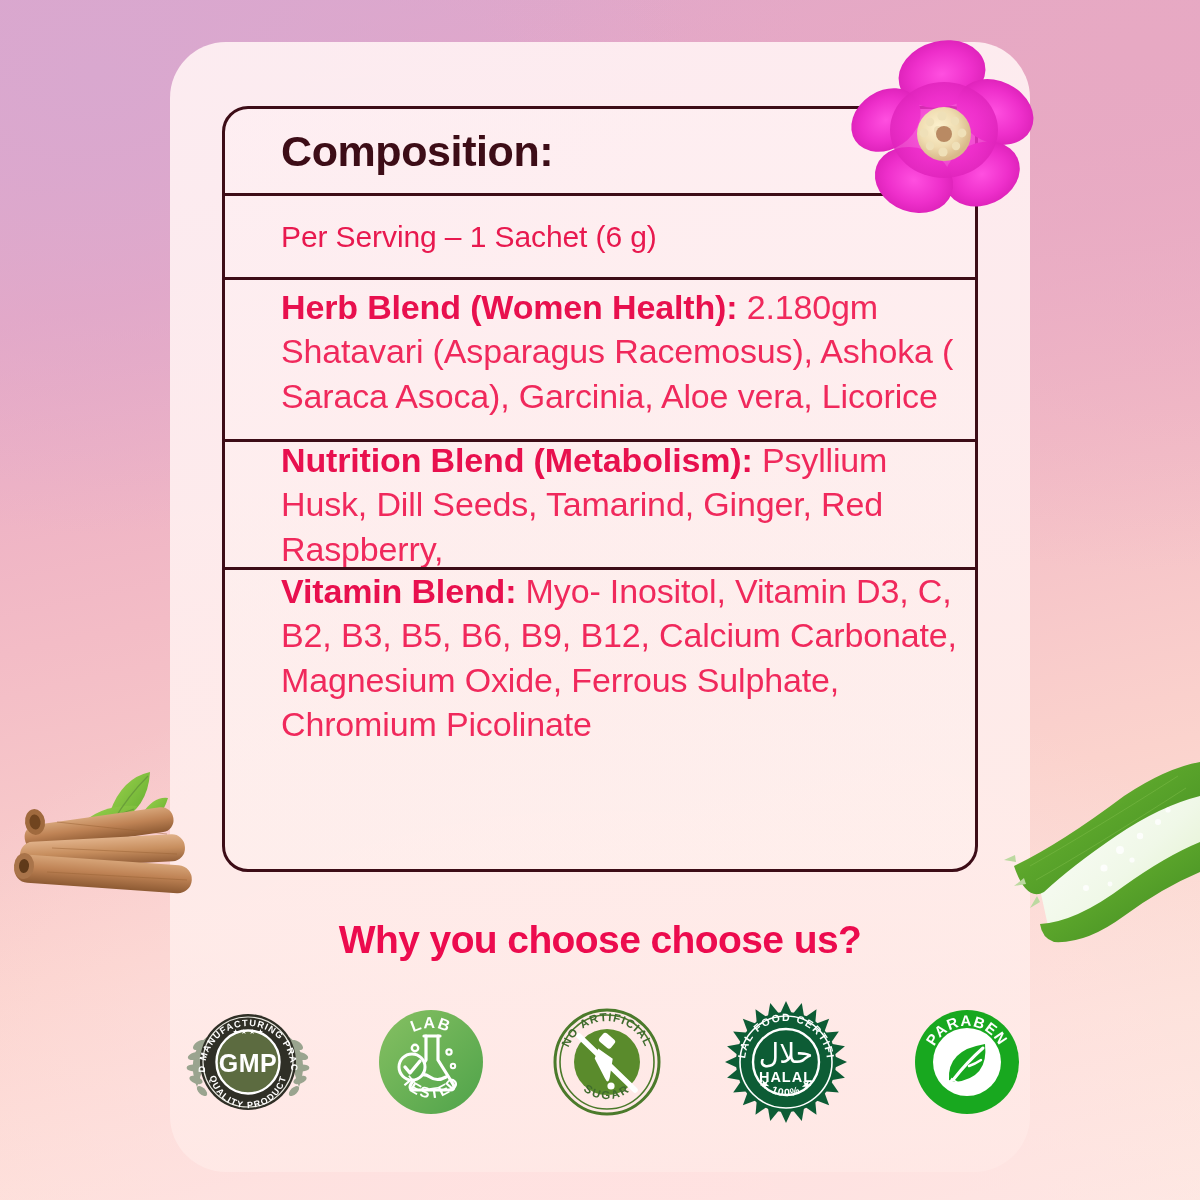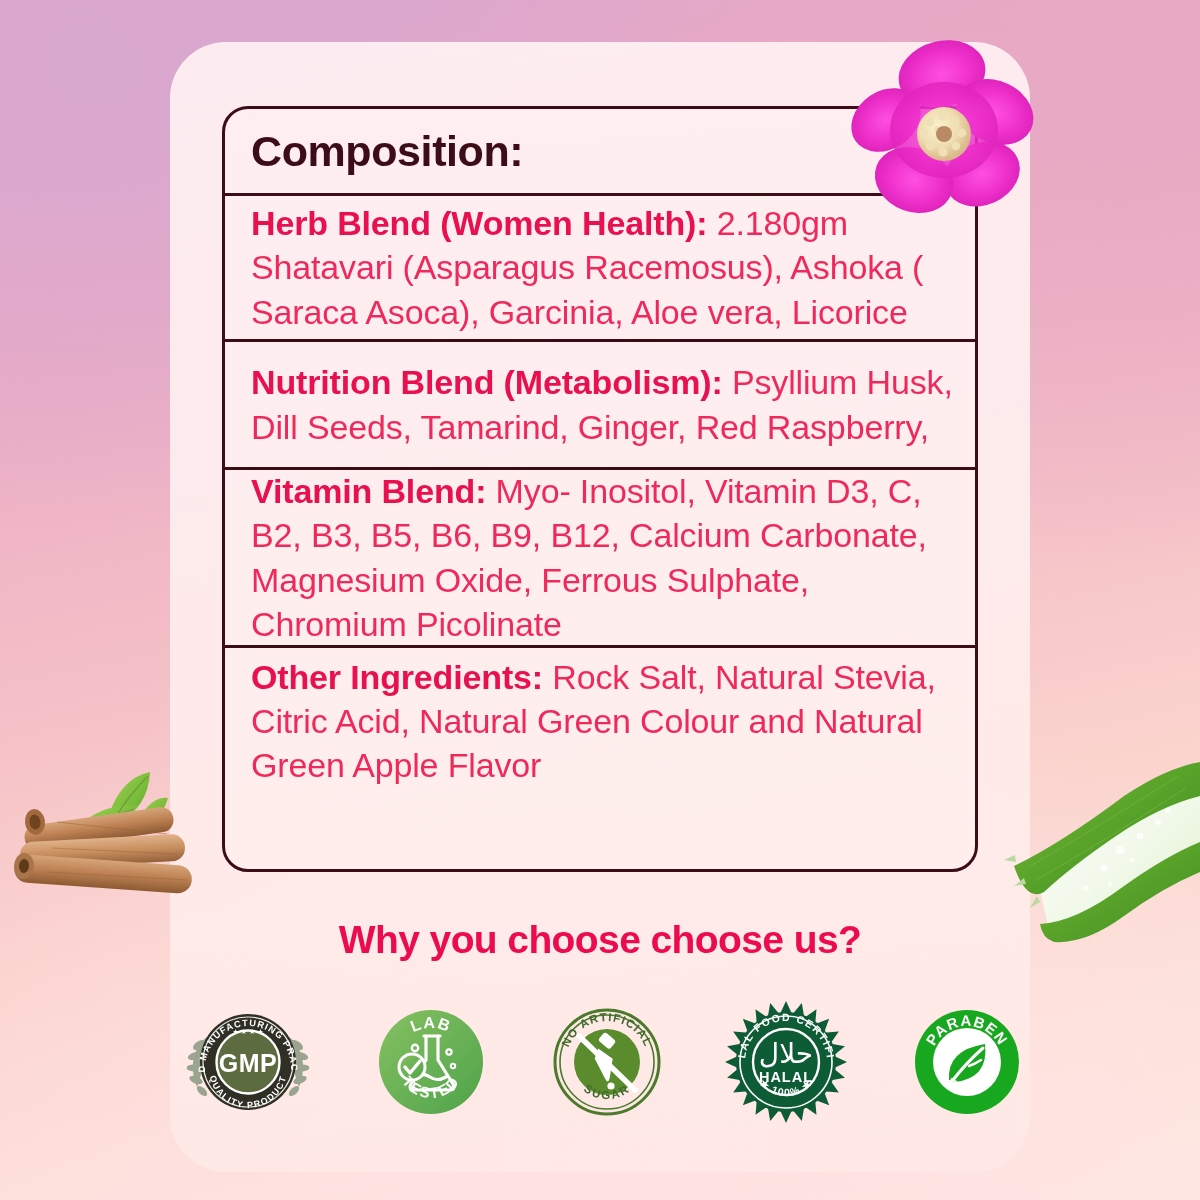--- a/index.html
+++ b/index.html
@@ -48,21 +48,21 @@
     border: 3px solid #3d0d17;
     border-radius: 26px;
     background: linear-gradient(170deg,
         rgba(255,240,243,0.55) 0%,
         rgba(255,242,240,0.45) 55%,
         rgba(255,244,240,0.35) 100%);
   }
 
   .row {
     position: relative;
-    padding: 0 0 0 26px;
+    padding: 0 0 0 56px;
   }
   .row + .row { border-top: 3px solid #3d0d17; }
 
   .row.head {
     height: 84px;
     display: flex;
     align-items: center;
   }
   .row.serving {
     height: 84px;
@@ -93,21 +93,21 @@
     color: #f0295c;
     letter-spacing: -0.15px;
     padding-right: 18px;
   }
   .ing b {
     font-weight: 700;
     color: #e8104e;
   }
 
   .h-herb  { height: 146px; }
-  .h-nutr  { height: 128px; }
+  .h-nutr  { height: 128px; margin-top: 16px; }
   .h-vit   { height: 178px; }
   .h-other { height: 149px; }
 
   
   .why {
     position: absolute;
     left: 0;
     top: 918px;
     width: 1200px;
     text-align: center;
@@ -150,44 +150,42 @@
 <div id="poster">
 
   <div class="card"></div>
 
   <div class="comp-table">
 
     <div class="row head">
       <div class="title">Composition:</div>
     </div>
 
+    <div class="row serving">
+      <div class="serving-text">Per Serving – 1 Sachet (6 g)</div>
+    </div>
 
     <div class="row body h-herb">
       <div class="ing">
         <b>Herb Blend (Women Health):</b><span> 2.180gm Shatavari (Asparagus Racemosus), Ashoka ( Saraca Asoca), Garcinia, Aloe vera, Licorice</span>
       </div>
     </div>
 
     <div class="row body h-nutr">
       <div class="ing">
         <b>Nutrition Blend (Metabolism):</b><span> Psyllium Husk, Dill Seeds, Tamarind, Ginger, Red Raspberry,</span>
       </div>
     </div>
 
     <div class="row body h-vit">
       <div class="ing">
         <b>Vitamin Blend:</b><span> Myo- Inositol, Vitamin D3, C, B2, B3, B5, B6, B9, B12, Calcium Carbonate, Magnesium Oxide, Ferrous Sulphate, Chromium Picolinate</span>
       </div>
     </div>
 
-    <div class="row body h-other">
-      <div class="ing">
-        <b>Other Ingredients:</b><span> Rock Salt, Natural Stevia, Citric Acid, Natural Green Colour and Natural Green Apple Flavor</span>
-      </div>
-    </div>
 
   </div>
 
   <div class="why">Why you choose choose us?</div>
 
   <div class="badges">
 
     <div class="badge">
       <svg width="126" height="126" viewBox="0 0 126 126">
         <defs>

